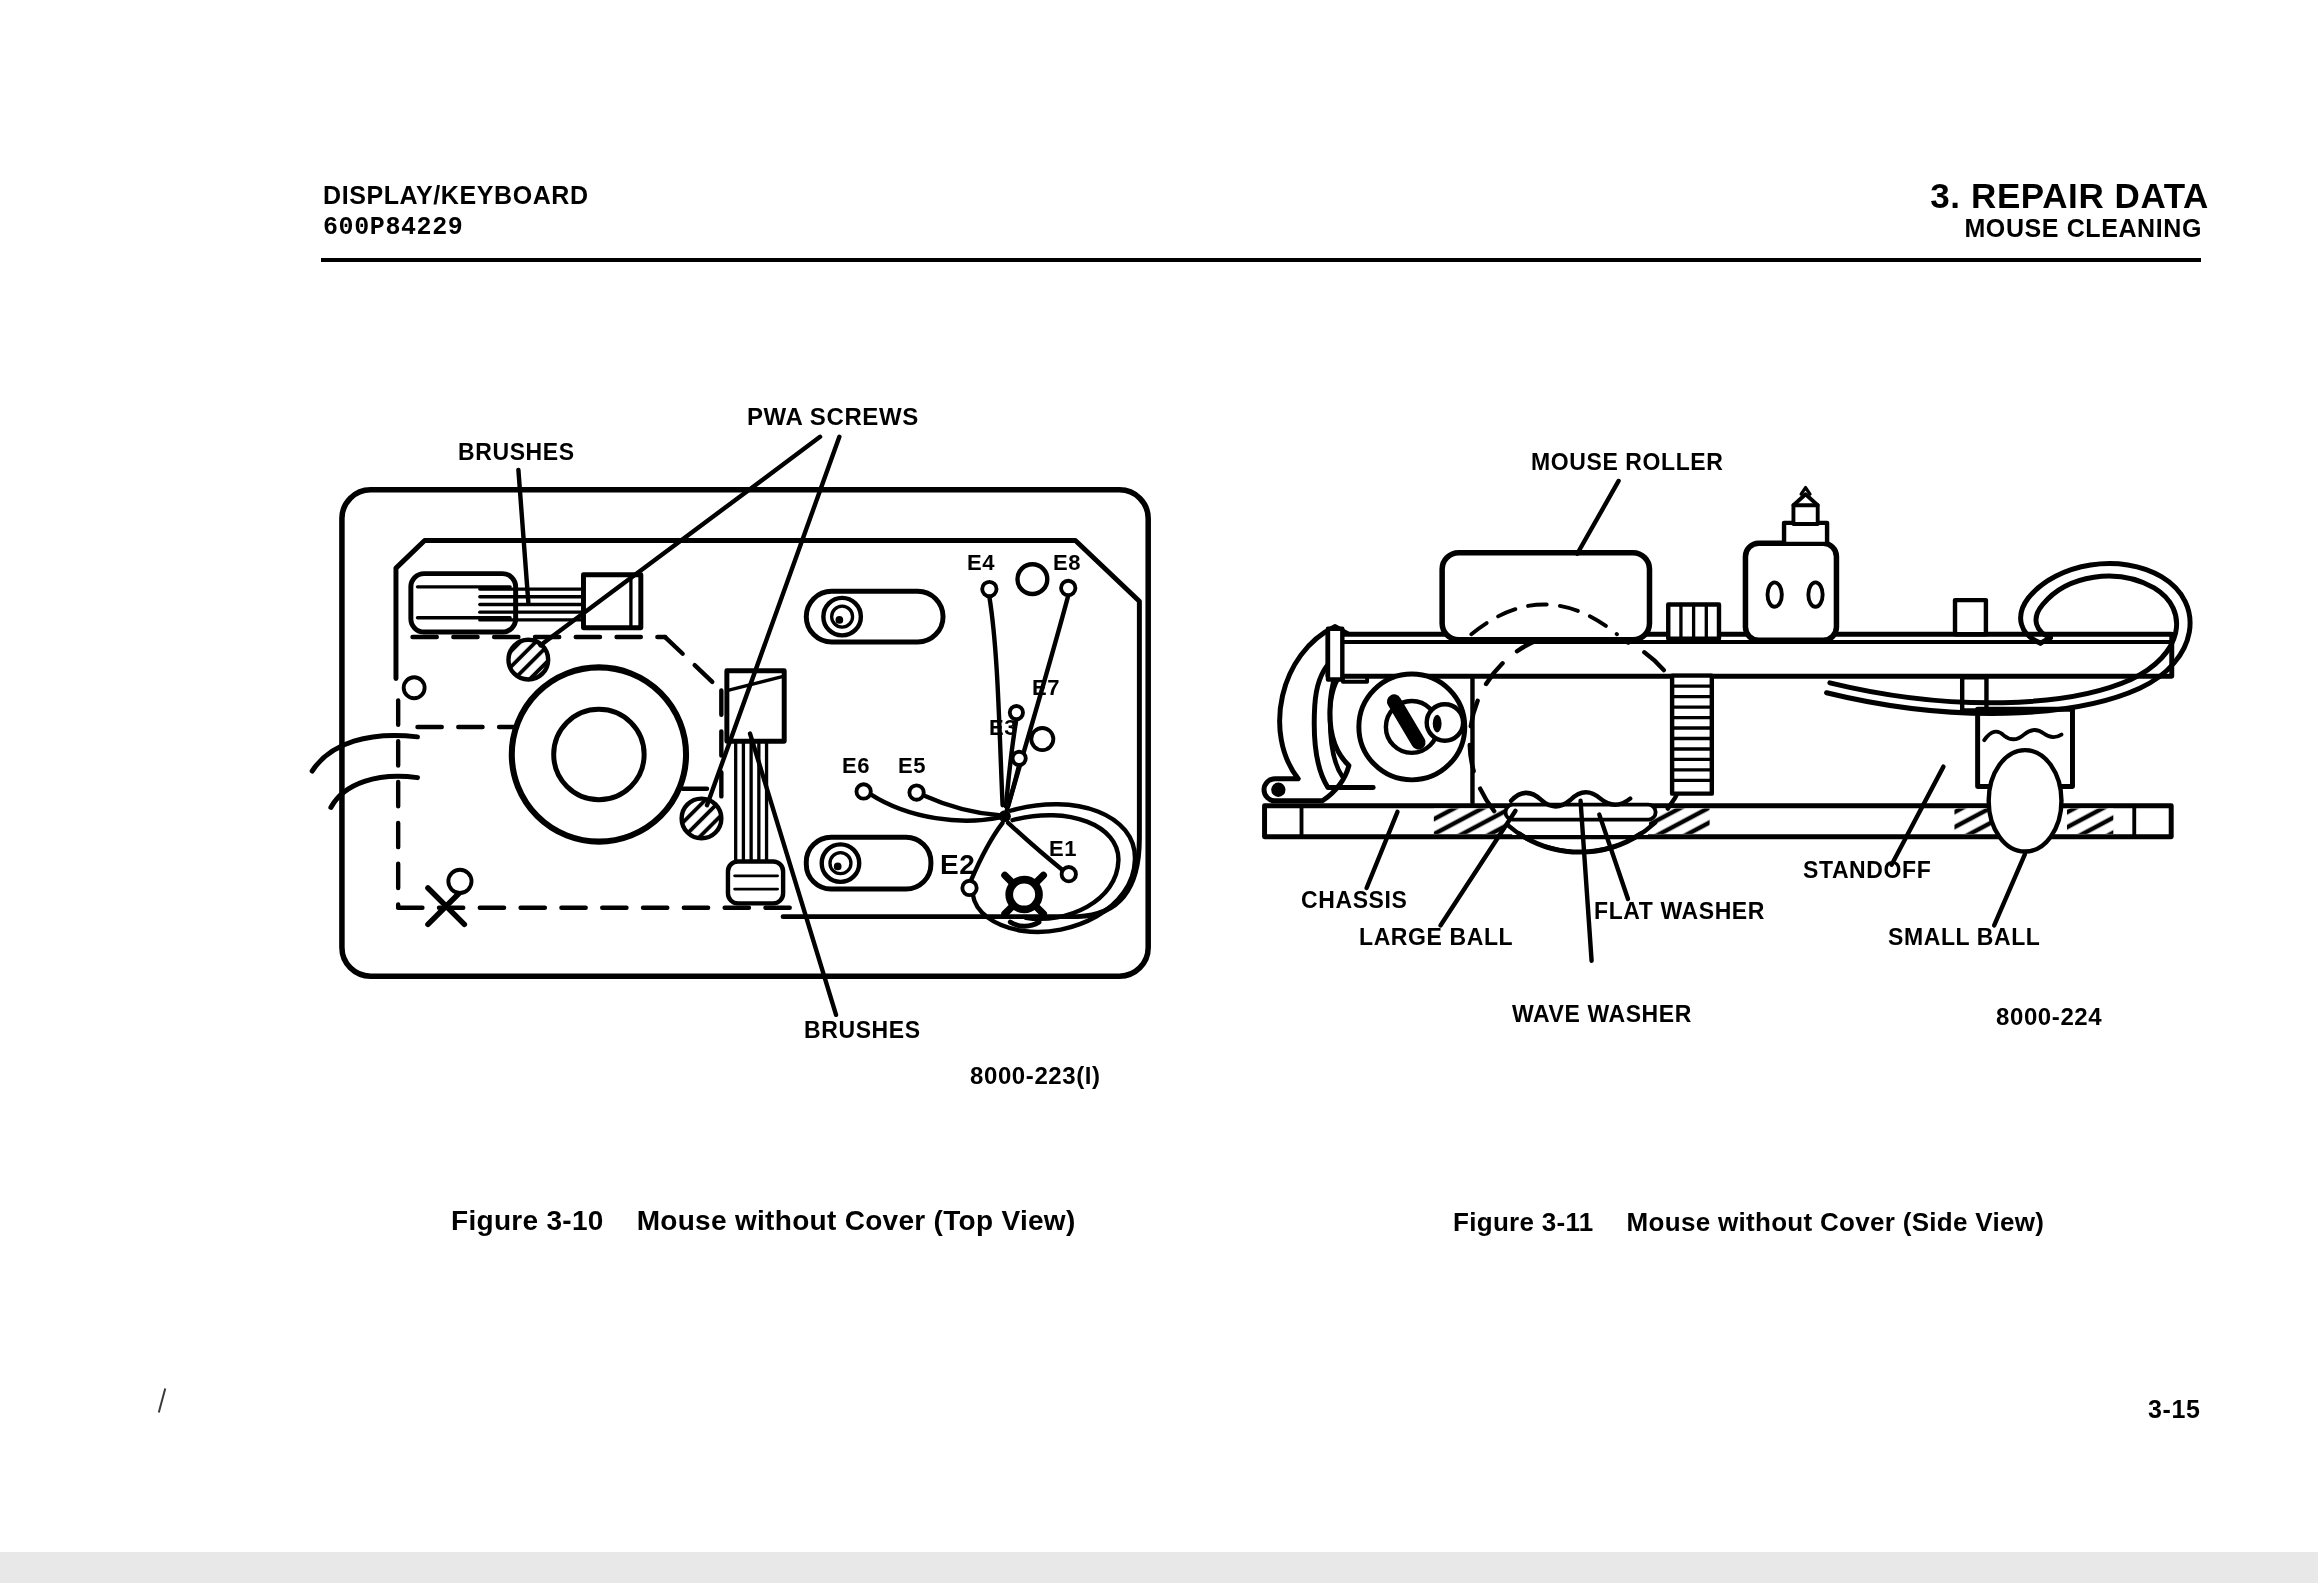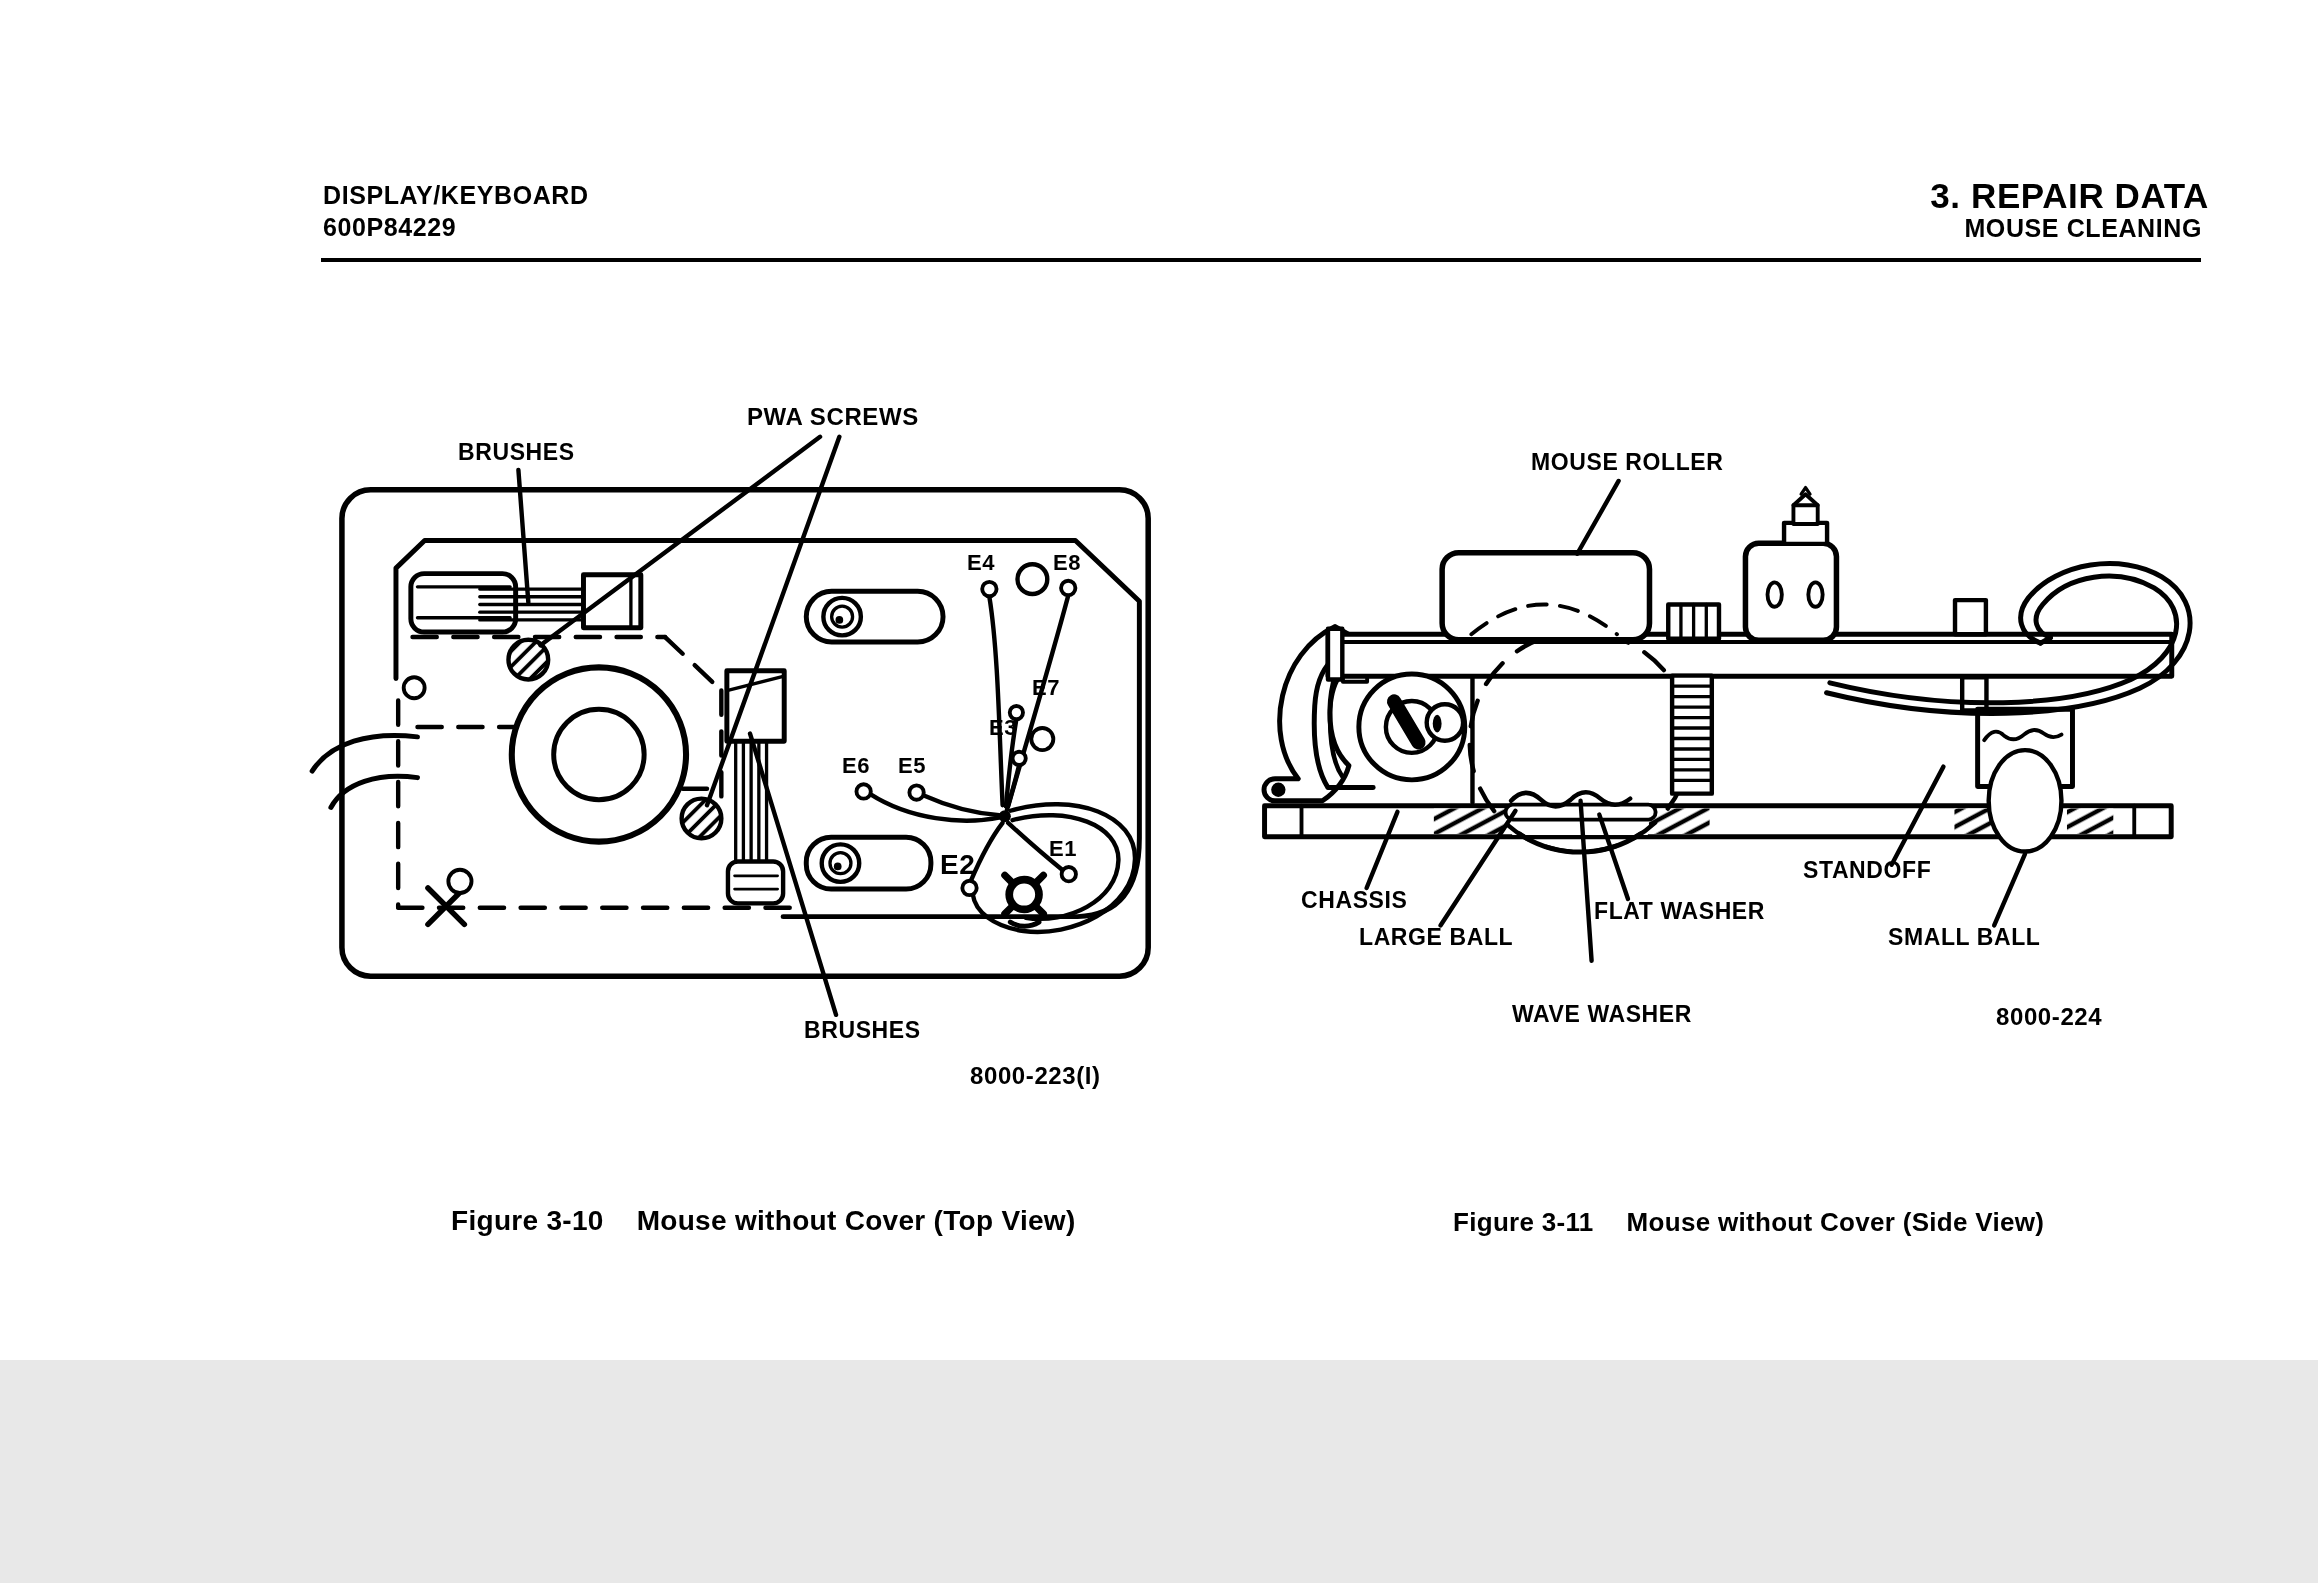--- a/index.html
+++ b/index.html
@@ -1,32 +1,32 @@
 <!DOCTYPE html>
 <html style="font-size:8.8px"><head>
 <meta charset="utf-8">
 <style>
   html,body{margin:0;padding:0;background:#e8e8e8;}
-  .page{position:relative;width:2319px;height:1360px;background:#ffffff;overflow:hidden;
+  .page{position:relative;width:2319px;height:1552px;background:#ffffff;overflow:hidden;
         font-family:"Liberation Sans",sans-serif;color:#000;}
   .lbl{position:absolute;font-weight:bold;white-space:nowrap;color:#000;letter-spacing:0.6px;line-height:1;}
   .rule{position:absolute;background:#000;}
   .hdr-right{text-align:right;}
   .caption{position:absolute;font-weight:bold;white-space:nowrap;letter-spacing:0.3px;}
   .caption .title{margin-left:33px;}
   svg.art{position:absolute;left:0;top:0;}
   .artifact{position:absolute;background:#3a3a3a;transform:rotate(15deg);}
 </style>
 </head>
 <body>
 
 <div class="page">
 
   <div class="lbl" style="left:323px;top:183px;font-size:25px;">DISPLAY/KEYBOARD</div>
-  <div class="lbl" style="left:323px;top:215px;font-size:25px;">600P84229</div>
+  <div class="lbl" style="left:323px;top:215px;font-size:25px;font-family:Liberation Mono, monospace;">600P84229</div>
 
   <div class="lbl hdr-right" style="right:110px;top:178px;font-size:35px;">3. REPAIR DATA</div>
   <div class="lbl hdr-right" style="right:117px;top:216px;font-size:25px;">MOUSE CLEANING</div>
 
   <div class="rule" style="left:321px;top:258px;width:1880px;height:4.4px;"></div>
 
   <svg class="art" width="2319" height="1584" viewBox="0 0 4205 2872">
     <defs>
       <pattern id="h1" patternUnits="userSpaceOnUse" width="20" height="20" patternTransform="rotate(45)">
         <rect width="20" height="20" fill="#fff"></rect>

